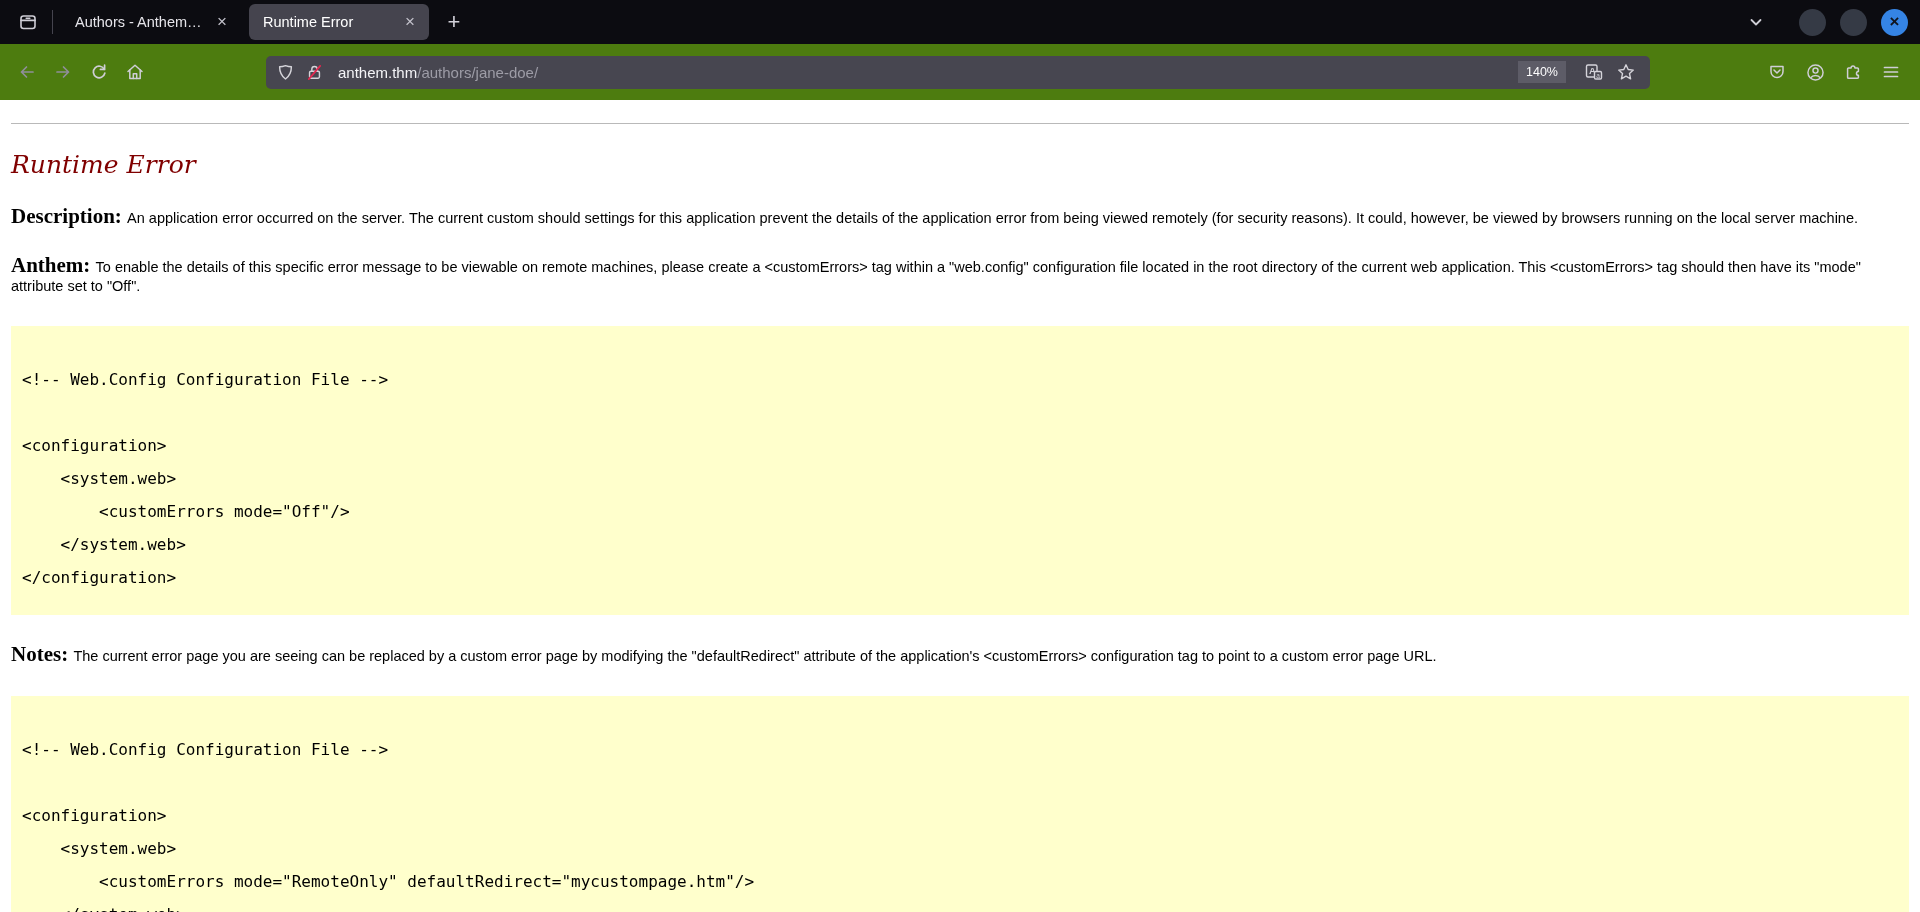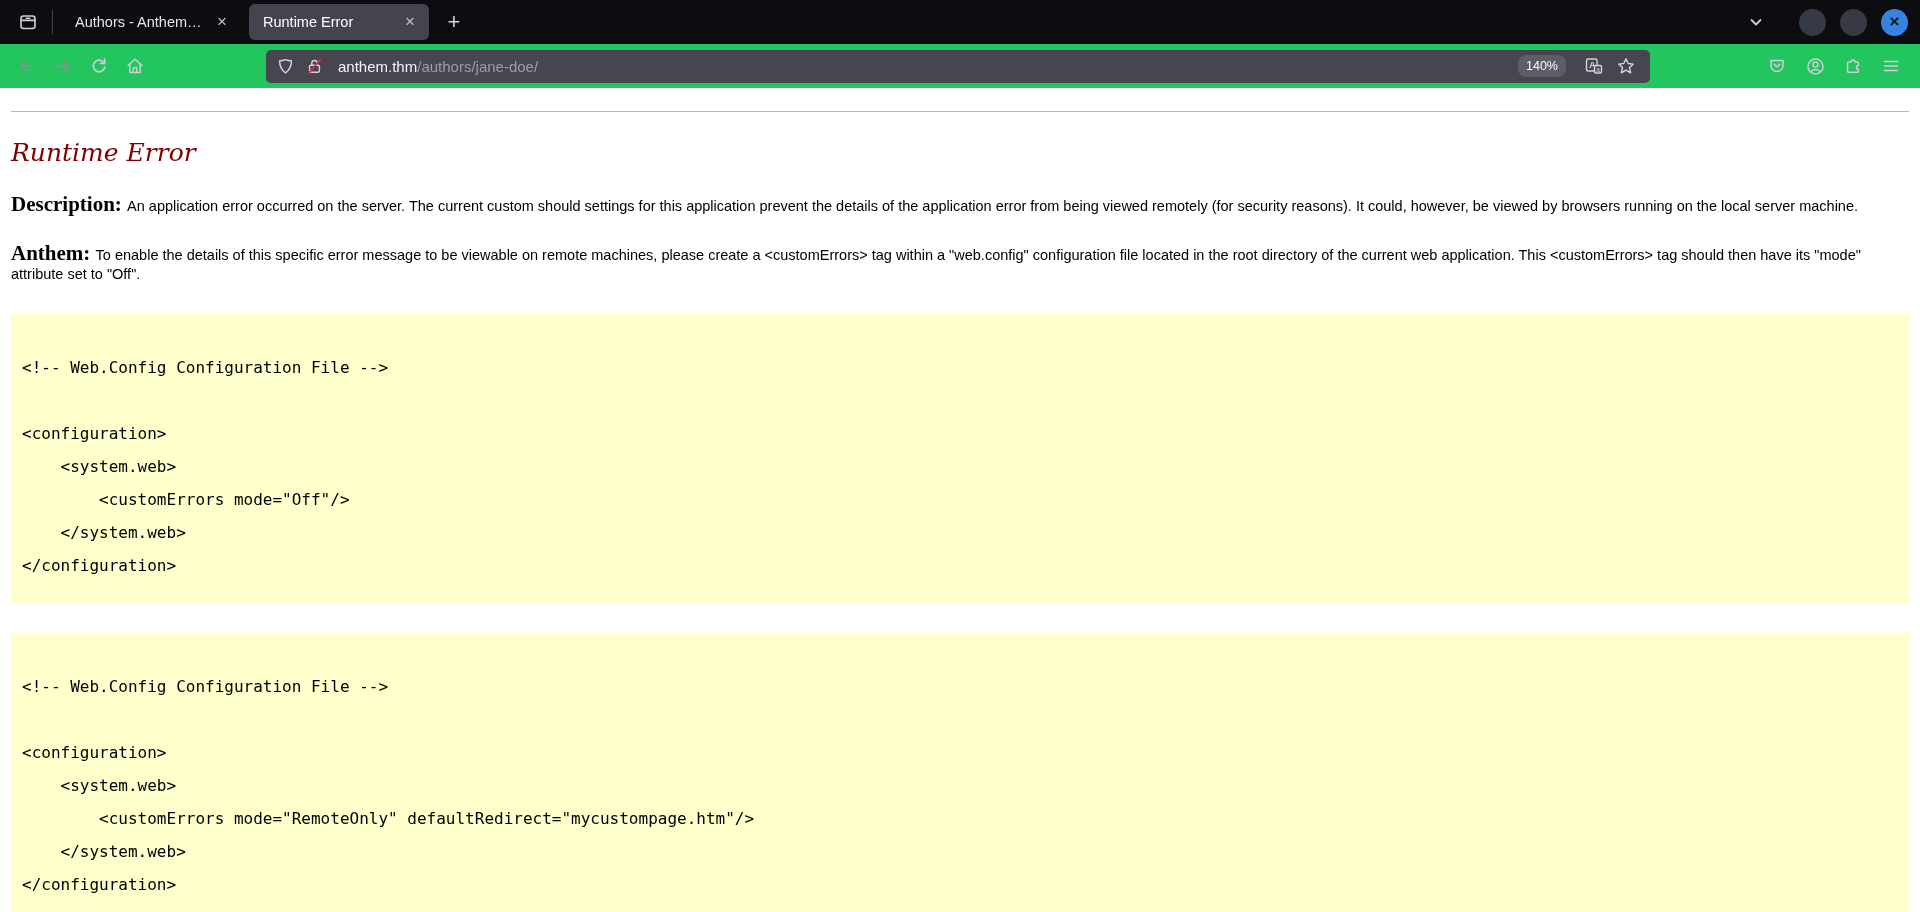--- a/index.html
+++ b/index.html
@@ -30,38 +30,38 @@
   .chevron-btn { width: 34px; height: 34px; }
   .winbtns { display: flex; align-items: center; gap: 14px; margin: 0 12px 0 26px; }
   .winbtn { width: 27px; height: 27px; border-radius: 50%; background: #353a45; }
   .winbtn.close-btn {
     background: #3584e4; color: #10141c; display: grid; place-items: center;
     font-size: 17px; font-weight: bold;
   }
 
   
   .navbar {
-    height: 44px; background: #22c55e; display: flex; align-items: center;
+    height: 56px; background: #4d7c0f; display: flex; align-items: center;
     padding: 0 10px;
   }
   .nav-icon { width: 34px; height: 34px; border-radius: 5px; margin-right: 2px; }
   .nav-icon.dim { color: #8f8e99; }
   .urlbar {
     width: 1384px; height: 33px; margin-left: 112px; background: #474650;
     border-radius: 5px; display: flex; align-items: center; padding: 0 10px;
     color: #d5d4da;
   }
   .urlbar .sec-icon { margin-right: 10px; display: grid; place-items: center; }
   .url-text { font-size: 15px; margin-left: 4px; }
   .url-domain { color: #f4f4f7; }
   .url-path { color: #9d9ca6; }
   .url-spacer { flex: 1; }
   .zoom-badge {
     background: #5d5c67; color: #fdfdfe; font-size: 12.5px;
-    border-radius: 8px; padding: 4px 8px; margin-right: 10px;
+    border-radius: 0; padding: 4px 8px; margin-right: 10px;
   }
   .urlbar-icon { width: 28px; height: 28px; display: grid; place-items: center; margin-left: 4px; }
   .nav-right { margin-left: auto; display: flex; align-items: center; gap: 8px; padding-right: 4px; }
   .nav-right .icon-btn { width: 30px; height: 30px; }
 
   
   .content {
     background: #ffffff; height: 824px; padding: 6px 0 0 11px; color: #000000;
     overflow: hidden;
   }
@@ -224,20 +224,21 @@
   <p class="body-para"><b>Anthem: </b><span>To enable the details of this specific error message to be viewable on remote machines, please create a &lt;customErrors&gt; tag within a "web.config" configuration file located in the root directory of the current web application. This &lt;customErrors&gt; tag should then have its "mode" attribute set to "Off".</span></p>
 
   <pre class="codeblock">&lt;!-- Web.Config Configuration File --&gt;
 
 &lt;configuration&gt;
     &lt;system.web&gt;
         &lt;customErrors mode="Off"/&gt;
     &lt;/system.web&gt;
 &lt;/configuration&gt;</pre>
 
+  <p class="body-para notes-para"><b>Notes: </b><span>The current error page you are seeing can be replaced by a custom error page by modifying the "defaultRedirect" attribute of the application's &lt;customErrors&gt; configuration tag to point to a custom error page URL.</span></p>
 
   <pre class="codeblock">&lt;!-- Web.Config Configuration File --&gt;
 
 &lt;configuration&gt;
     &lt;system.web&gt;
         &lt;customErrors mode="RemoteOnly" defaultRedirect="mycustompage.htm"/&gt;
     &lt;/system.web&gt;
 &lt;/configuration&gt;</pre>
 </div>
 

